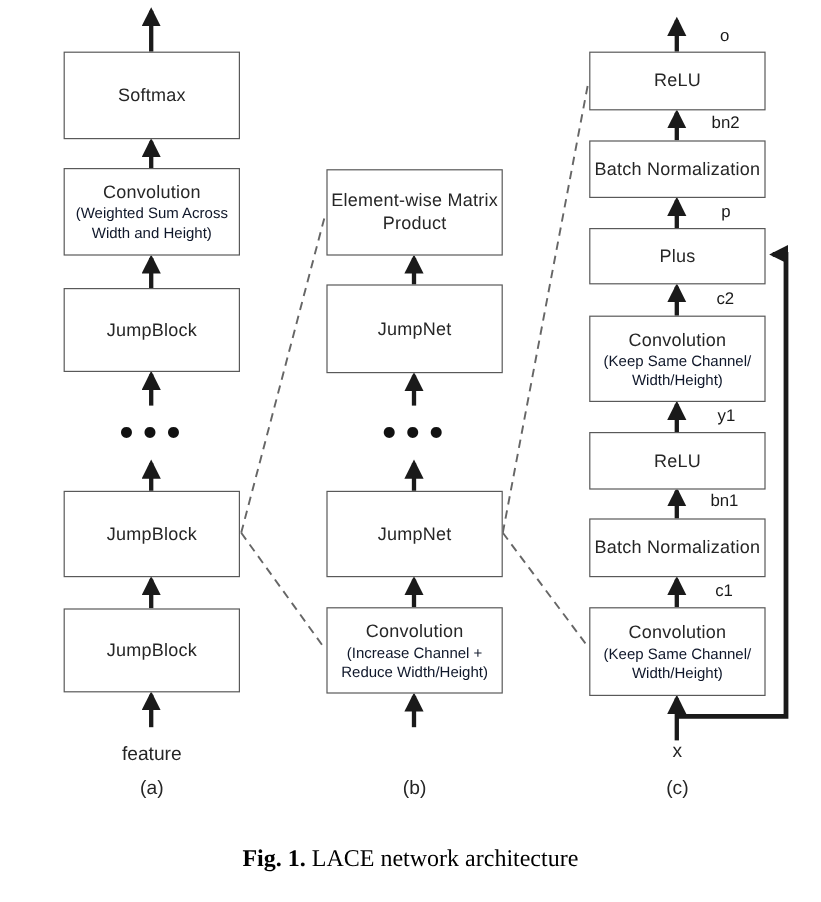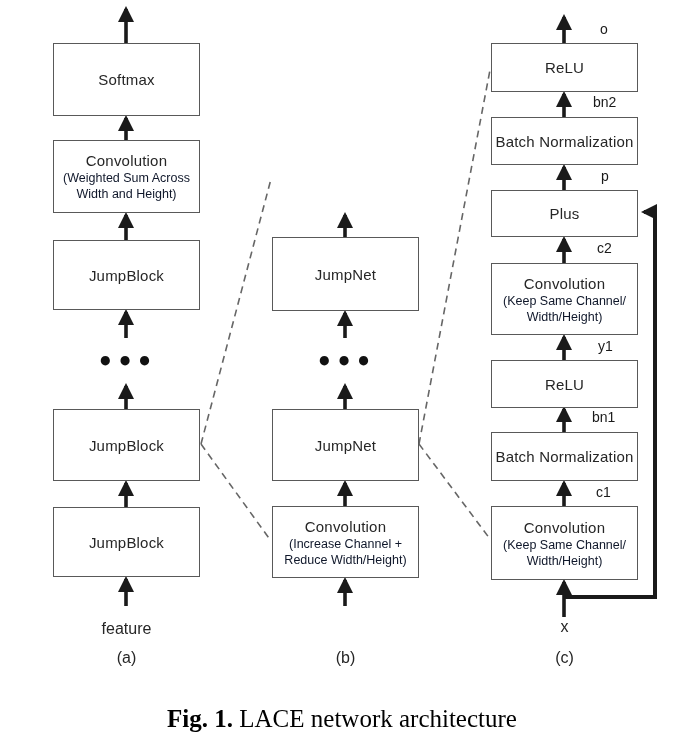--- a/index.html
+++ b/index.html
@@ -11,21 +11,21 @@
        justify-content:center;text-align:center;padding:2px;}
   .t{font-size:15px;line-height:19px;color:#262626;letter-spacing:.2px;}
   .s{font-size:12.5px;line-height:16px;color:#0f172a;}
   .sig{position:absolute;font-size:14px;line-height:14px;color:#1a1a1a;}
   .io{position:absolute;width:147px;text-align:center;font-size:16px;line-height:18px;color:#262626;}
   .colcap{position:absolute;width:147px;text-align:center;font-size:16px;line-height:18px;color:#262626;}
   .dots{position:absolute;width:147px;text-align:center;font-weight:bold;
         font-size:26px;line-height:26px;letter-spacing:3px;color:#111;
         font-family:"DejaVu Sans",sans-serif;}
   .caption{position:absolute;left:0;top:705px;width:684px;text-align:center;
-           font-family:"Liberation Serif",serif;font-size:25px;color:#000;}
+           font-family:"Liberation Serif",serif;font-size:20px;color:#000;}
   .caption b{font-weight:bold;}
 </style>
 </head>
 <body>
 
 <div id="page">
 
   <svg class="wires" width="684" height="752" viewBox="0 0 684 752">
     <defs>
       <marker id="ah" markerWidth="18" markerHeight="18" refX="13" refY="8" orient="auto" markerUnits="userSpaceOnUse">
@@ -83,20 +83,24 @@
   <div class="dots" style="left:53px;top:349px">•••</div>
   <div class="box" style="left:53px;top:409px;height:72px">
     <span class="t">JumpBlock</span>
   </div>
   <div class="box" style="left:53px;top:507px;height:70px">
     <span class="t">JumpBlock</span>
   </div>
   <div class="io" style="left:53px;top:620px">feature</div>
   <div class="colcap" style="left:53px;top:649px">(a)</div>
 
+  <div class="box" style="left:272px;top:141px;height:72px">
+    <span class="t">Element-wise Matrix</span>
+    <span class="t">Product</span>
+  </div>
   <div class="box" style="left:272px;top:237px;height:74px">
     <span class="t">JumpNet</span>
   </div>
   <div class="dots" style="left:272px;top:349px">•••</div>
   <div class="box" style="left:272px;top:409px;height:72px">
     <span class="t">JumpNet</span>
   </div>
   <div class="box" style="left:272px;top:506px;height:72px">
     <span class="t">Convolution</span>
     <span class="s">(Increase Channel +</span>

